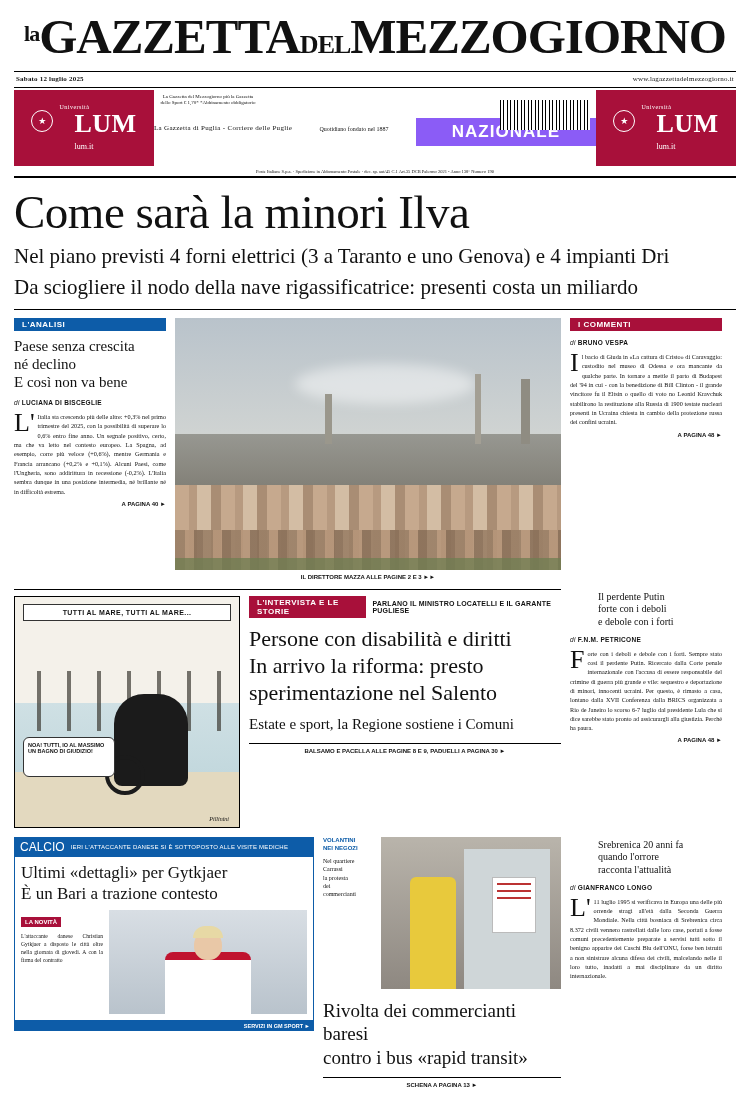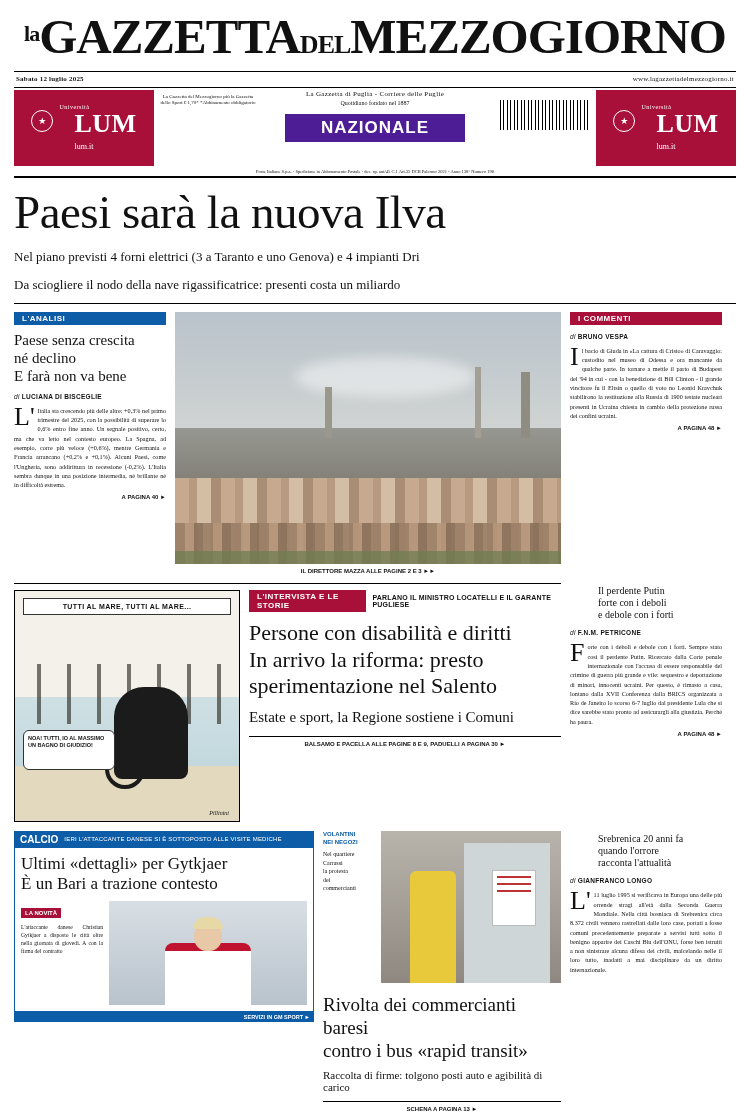--- a/index.html
+++ b/index.html
@@ -44,41 +44,41 @@
   }
   .lum-top { display:flex; align-items:center; gap:6px; }
   .lum-seal {
     width:22px; height:22px; border-radius:50%;
     border:1.5px solid #fff; display:flex; align-items:center; justify-content:center;
     font-size:9px;
   }
   .lum-univ { font-size:6px; letter-spacing:0.5px; line-height:1.2; text-align:left; }
   .lum-name { font-size:26px; font-weight:700; letter-spacing:0.5px; line-height:1;margin-left:15px; }
   .lum-site { font-size:8px; margin-top:5px; }
-  .header-center { flex:1; display:flex; flex-direction:column; align-items:center; justify-content:flex-start; position:relative; }
+  .header-center { flex:1; display:flex; flex-direction:row; align-items:center; justify-content:space-between; position:relative; }
   .header-center .micro-left {
     position:absolute; left:6px; top:4px; font-size:5px; line-height:1.35; width:96px; text-align:center;
   }
   .header-center .subhead { font-size:7px; letter-spacing:0.3px; }
   .header-center .subhead2 { font-size:6px; margin-top:2px; }
   .nazionale {
-    margin-top:8px; background:#4c1d95; color:#fff; font-family:"Liberation Sans", sans-serif;
+    margin-top:8px; background:#8b5cf6; color:#fff; font-family:"Liberation Sans", sans-serif;
     font-weight:700; font-size:17px; letter-spacing:1px; padding:4px 36px;
   }
   .barcode { position:absolute; right:6px; top:10px; height:30px; width:90px;
     background: repeating-linear-gradient(90deg,#000 0 1px,#fff 1px 3px,#000 3px 4px,#fff 4px 7px); }
   .legal-strip { font-size:4.5px; text-align:center; padding:3px 0 2px 0; }
   .rule-double { border-top:2.5px solid #000; }
 
   
   .lead { padding-top:10px; }
   .lead h1 {
     font-size:47px; font-weight:400; margin:0; line-height:1.05; letter-spacing:-0.5px;
   }
-  .lead .sub1, .lead .sub2 { font-size:13px; margin-top:13px; line-height:1.15; }
+  .lead .sub1, .lead .sub2 { font-size:21px; margin-top:7px; line-height:1.15; }
   .lead-rule { border-top:1px solid #000; margin-top:10px; }
 
   
   .cols { display:flex; gap:9px; margin-top:8px; }
   .col-left { width:152px; }
   .col-center { width:386px; }
   .col-right { width:152px; }
 
   .kicker {
     font-family:"Liberation Sans", sans-serif; font-size:8px; font-weight:700;
@@ -144,21 +144,21 @@
 
   .right-head { font-size:10px; line-height:1.22; margin-top:2px;margin-left:28px; }
 
   
   .bottom { display:flex; gap:9px; margin-top:9px; }
   .bot-left { width:300px; }
   .bot-mid { width:238px; }
   .bot-right { width:152px; }
 
   .sport-head { background:#0d5ca8; color:#fff; padding:3px 6px; display:flex; gap:6px; align-items:center; }
-  .sport-head .tag { font-family:"Liberation Sans", sans-serif; font-weight:700; font-size:10px; }
+  .sport-head .tag { font-family:"Liberation Sans", sans-serif; font-weight:400; font-size:12px; }
   .sport-head .txt { font-family:"Liberation Sans", sans-serif; font-size:6px; letter-spacing:0.2px; }
   .sport-box { border:1px solid #0d5ca8; border-top:none; padding:6px; }
   .sport-box h3 { font-size:17px; font-weight:400; margin:0; line-height:1.2; }
   .sport-lower { display:flex; gap:6px; margin-top:6px; }
   .sport-novita { width:82px; }
   .novita-tag { background:#a8103a; color:#fff; font-family:"Liberation Sans", sans-serif; font-size:6px; font-weight:700; padding:2px 4px; display:inline-block;}
   .novita-text { font-size:5.6px; line-height:1.45; margin-top:4px; text-align:justify;}
   .sport-photo { flex:1; height:104px; position:relative; background:linear-gradient(#d8dee4,#b9c3cc); overflow:hidden;}
   .sport-photo .shirt { position:absolute; bottom:0; left:50%; transform:translateX(-50%); width:86px; height:62px; background:#fff; border-top:8px solid #c0132f; border-radius:8px 8px 0 0;}
   .sport-photo .head { position:absolute; bottom:54px; left:50%; transform:translateX(-50%); width:28px; height:30px; background:#e9c8a7; border-radius:50% 50% 45% 45%;}
@@ -224,33 +224,33 @@
         </div>
       </div>
       <div class="lum-site">lum.it</div>
     </div>
   </div>
 
   <div class="legal-strip">Poste Italiane S.p.a. - Spedizione in Abbonamento Postale - dec. sp. aut/45 C.1 Art.35 DCB Palermo 2021 - Anno 138° Numero 190</div>
   <div class="rule-double"></div>
 
   <div class="lead">
-    <h1>Paesi sarà la nuova Ilva</h1>
+    <h1>Come sarà la minori Ilva</h1>
     <div class="sub1">Nel piano previsti 4 forni elettrici (3 a Taranto e uno Genova) e 4 impianti Dri</div>
     <div class="sub2">Da sciogliere il nodo della nave rigassificatrice: presenti costa un miliardo</div>
   </div>
   <div class="lead-rule"></div>
 
   <div class="cols">
 
     <div class="col-left">
       <div class="kicker full">L'ANALISI</div>
       <div class="col-head" style="white-space:pre-line">Paese senza crescita
 né declino
-E farà non va bene</div>
+E così non va bene</div>
       <div class="byline">
         <span class="q">di</span>
         <span>LUCIANA DI BISCEGLIE</span>
       </div>
       <div class="body-text dropcap">L'Italia sta crescendo più delle altre: +0,3% nel primo trimestre del 2025, con la possibilità di superare lo 0,6% entro fine anno. Un segnale positivo, certo, ma che va letto nel contesto europeo. La Spagna, ad esempio, corre più veloce (+0,6%), mentre Germania e Francia arrancano (+0,2% e +0,1%). Alcuni Paesi, come l'Ungheria, sono addirittura in recessione (-0,2%). L'Italia sembra dunque in una posizione intermedia, né brillante né in difficoltà estrema.</div>
       <div class="jump">A PAGINA 40 ►</div>
     </div>
 
     <div class="col-center">
       <div class="photo">
@@ -358,21 +358,20 @@
           <div class="door"></div>
           <div class="poster">
             <div class="line"></div>
             <div class="line"></div>
             <div class="line"></div>
           </div>
         </div>
       </div>
       <h3 style="white-space:pre-line">Rivolta dei commercianti baresi
 contro i bus «rapid transit»</h3>
-      <div class="sub">Raccolta di firme: tolgono posti auto e agibilità di carico</div>
       <div class="ref">SCHENA A PAGINA 13 ►</div>
     </div>
 
     <div class="bot-right">
       <div class="right-head" style="white-space:pre-line">Srebrenica 20 anni fa
 quando l'orrore
 racconta l'attualità</div>
       <div class="byline">
         <span class="q">di</span>
         <span>GIANFRANCO LONGO</span>

